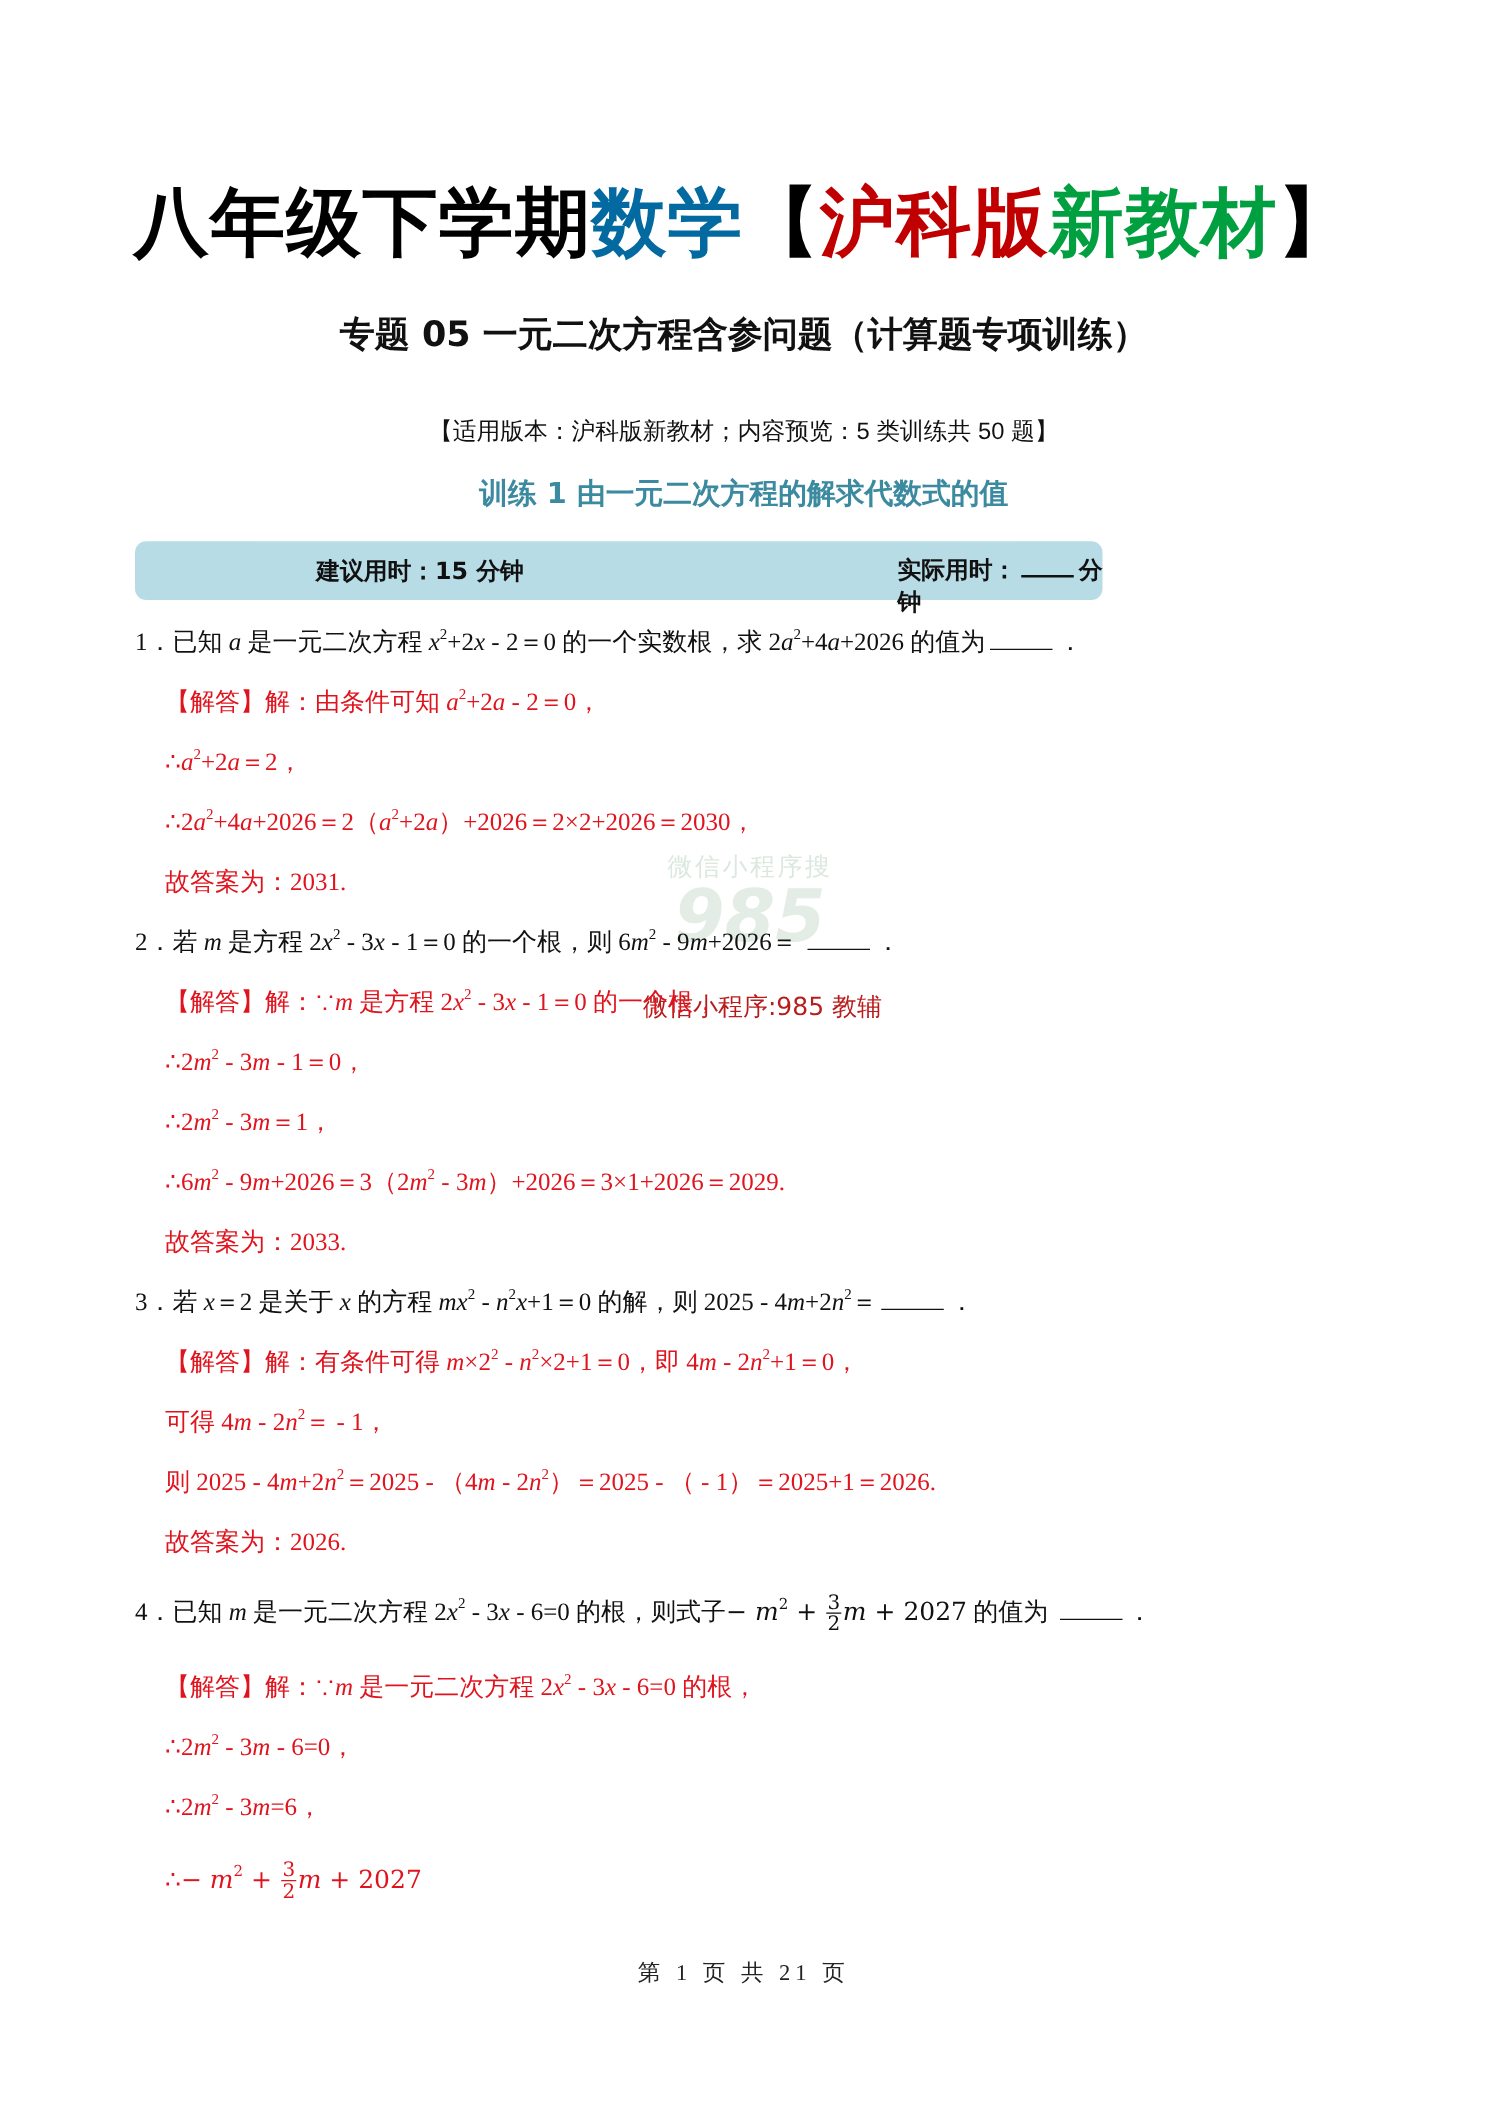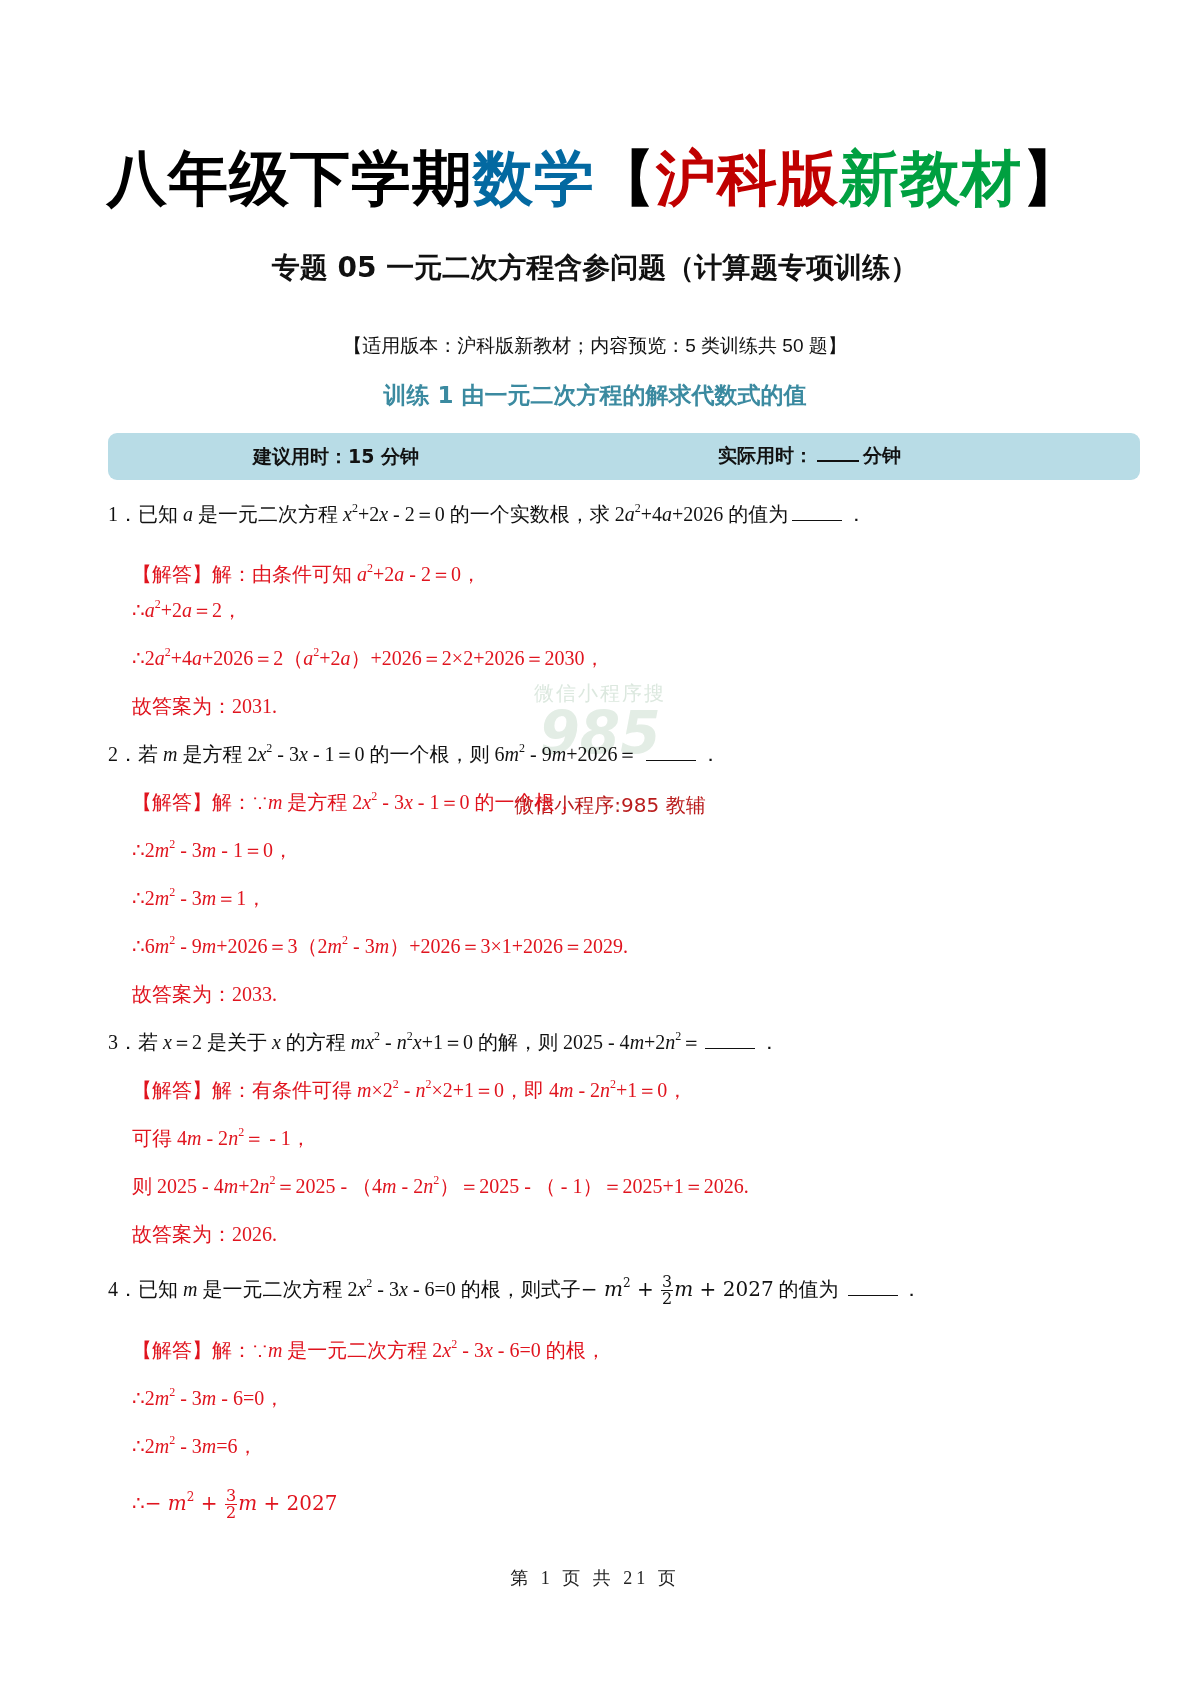--- a/index.html
+++ b/index.html
@@ -9,21 +9,21 @@
     font-family:"DejaVu Sans","Liberation Sans",sans-serif; font-weight:bold; font-size:60px;
     letter-spacing:1px; line-height:80px; white-space:nowrap; }
   .main-title .blk { color:#000; } .main-title .blu { color:#0369a1; }
   .main-title .red { color:#c00000; } .main-title .grn { color:#00a040; }
   .sub-title { position:absolute; left:0; width:1190px; top:248px; text-align:center;
     font-family:"DejaVu Sans",sans-serif; font-weight:bold; font-size:28px; line-height:40px; color:#111; }
   .meta { position:absolute; left:0; width:1190px; top:333px; text-align:center; font-size:19px; line-height:26px; color:#111;
     font-family:Liberation Sans, sans-serif; }
   .section { position:absolute; left:0; width:1190px; top:378px; text-align:center;
     font-family:"DejaVu Sans",sans-serif; font-weight:bold; font-size:23px; color:#3b8aa0; line-height:34px; }
-  .timebar { position:absolute; left:108px; top:433px; width:1032px; height:47px; background:#b8dce6;
+  .timebar { position:absolute; left:108px; top:433px; width:774px; height:47px; background:#b8dce6;
     border-radius:9px; font-family:"DejaVu Sans",sans-serif; font-weight:bold; font-size:19px; color:#111; }
   .timebar .l { position:absolute; left:145px; top:11px; }
   .timebar .r { position:absolute; left:610px; top:10px; }
   .timebar .blank { display:inline-block; width:42px; border-bottom:2px solid #111; height:16px; vertical-align:baseline; }
   .line { position:absolute; font-size:20px; line-height:28px; white-space:nowrap; }
   .q { left:108px; color:#111; }
   .a { left:132px; color:#e0141e; }
   i { font-style:italic; }
   sup { font-size:12px; vertical-align:9px; line-height:0; }
   .blank { display:inline-block; border-bottom:1.5px solid #111; width:50px; height:18px; vertical-align:baseline; margin:0 4px; }
@@ -52,21 +52,21 @@
   <span class="r"><span>实际用时：</span><span class="blank"></span><span>分钟</span></span>
 </div>
 
 <div class="watermark">
   <div class="wm1">微信小程序搜</div>
   <div class="wm2">985</div>
   <div class="wm3">微信小程序:985 教辅</div>
 </div>
 
 <div class="line q" style="top:500px"><span>1．</span>已知 <i>a</i> 是一元二次方程 <i>x</i><sup>2</sup>+2<i>x</i> - 2＝0 的一个实数根，求 2<i>a</i><sup>2</sup>+4<i>a</i>+2026 的值为<span class="blank"></span>．</div>
-<div class="line a" style="top:560px">【解答】解：由条件可知 <i>a</i><sup>2</sup>+2<i>a</i> - 2＝0，</div>
+<div class="line a" style="top:548px">【解答】解：由条件可知 <i>a</i><sup>2</sup>+2<i>a</i> - 2＝0，</div>
 <div class="line a" style="top:596px">∴<i>a</i><sup>2</sup>+2<i>a</i>＝2，</div>
 <div class="line a" style="top:644px">∴2<i>a</i><sup>2</sup>+4<i>a</i>+2026＝2（<i>a</i><sup>2</sup>+2<i>a</i>）+2026＝2×2+2026＝2030，</div>
 <div class="line a" style="top:692px">故答案为：<span>2031</span>.</div>
 
 <div class="line q" style="top:740px"><span>2．</span>若 <i>m</i> 是方程 2<i>x</i><sup>2</sup> - 3<i>x</i> - 1＝0 的一个根，则 6<i>m</i><sup>2</sup> - 9<i>m</i>+2026＝ <span class="blank"></span>．</div>
 <div class="line a" style="top:788px">【解答】解：∵<i>m</i> 是方程 2<i>x</i><sup>2</sup> - 3<i>x</i> - 1＝0 的一个根，</div>
 <div class="line a" style="top:836px">∴2<i>m</i><sup>2</sup> - 3<i>m</i> - 1＝0，</div>
 <div class="line a" style="top:884px">∴2<i>m</i><sup>2</sup> - 3<i>m</i>＝1，</div>
 <div class="line a" style="top:932px">∴6<i>m</i><sup>2</sup> - 9<i>m</i>+2026＝3（2<i>m</i><sup>2</sup> - 3<i>m</i>）+2026＝3×1+2026＝2029.</div>
 <div class="line a" style="top:980px">故答案为：<span>2033</span>.</div>

